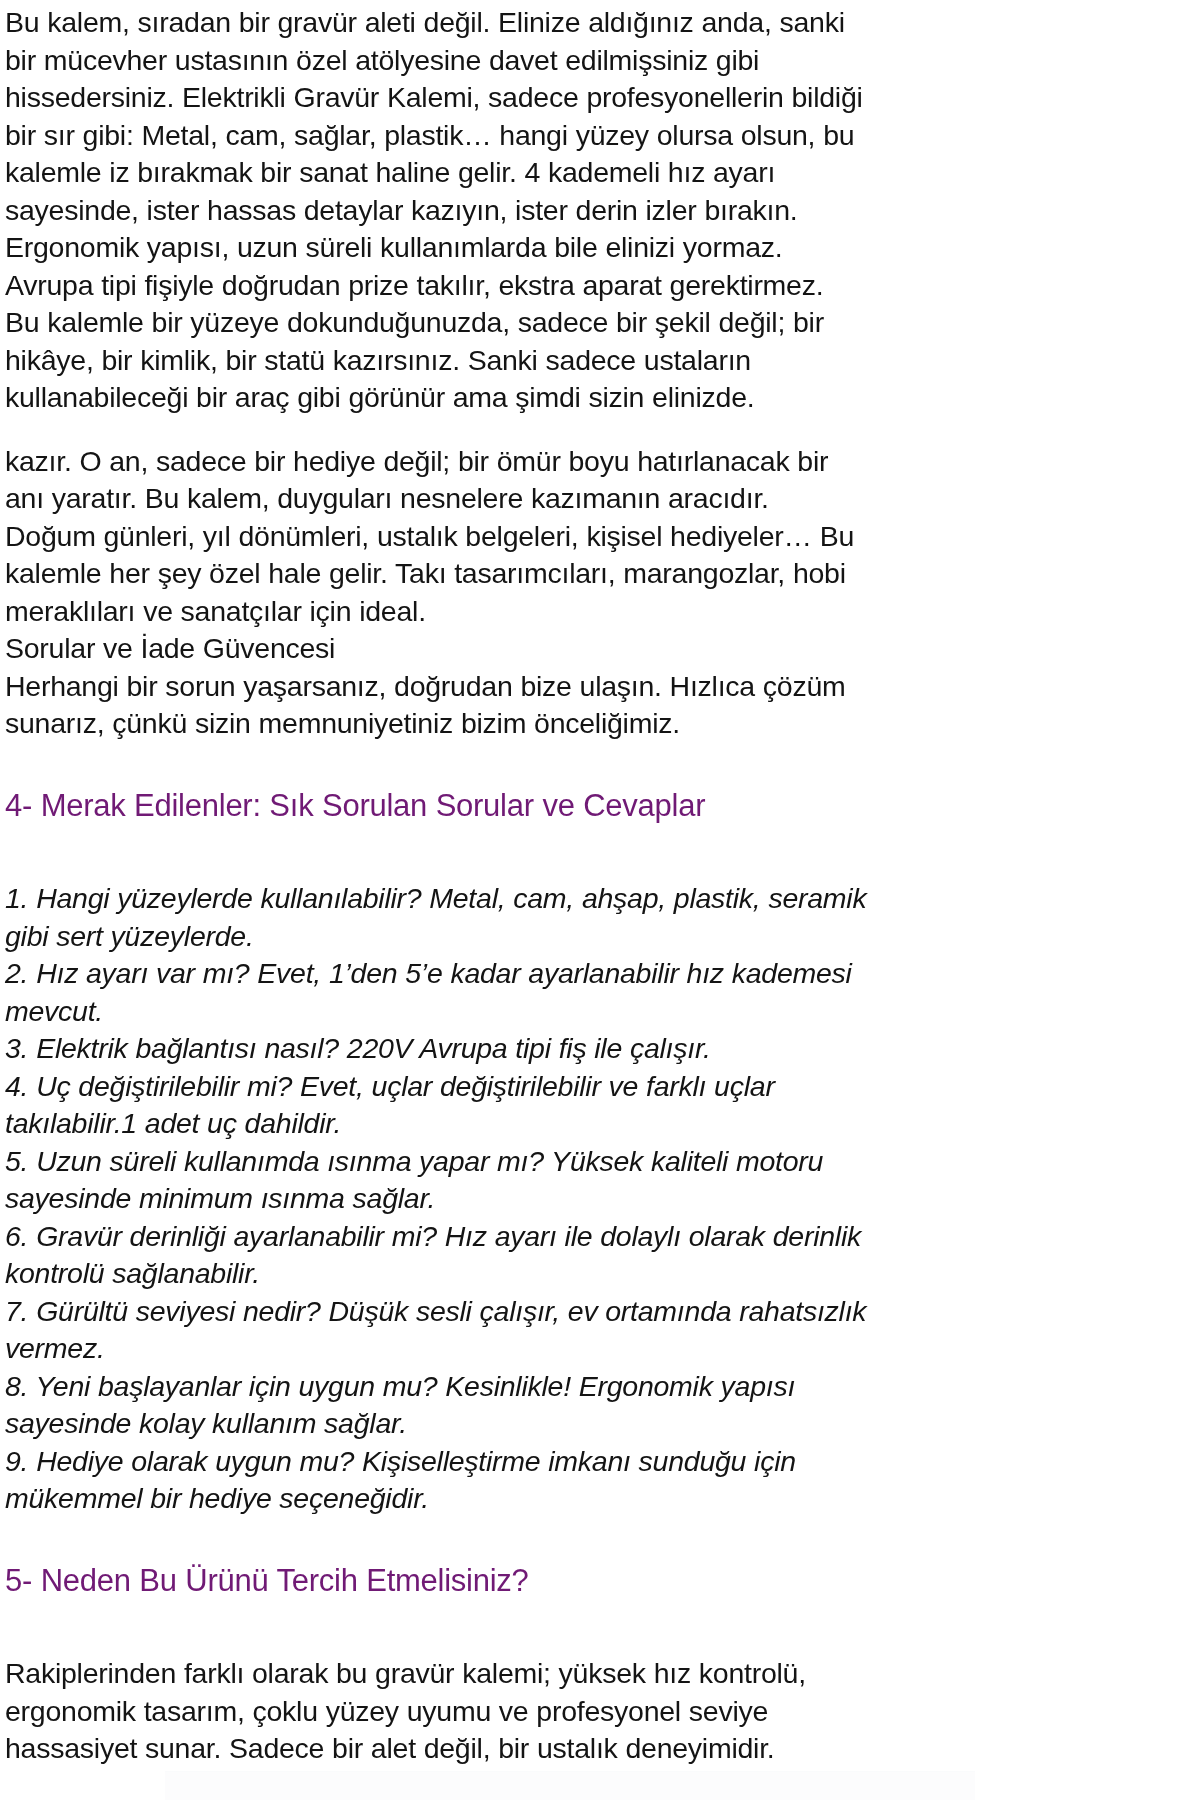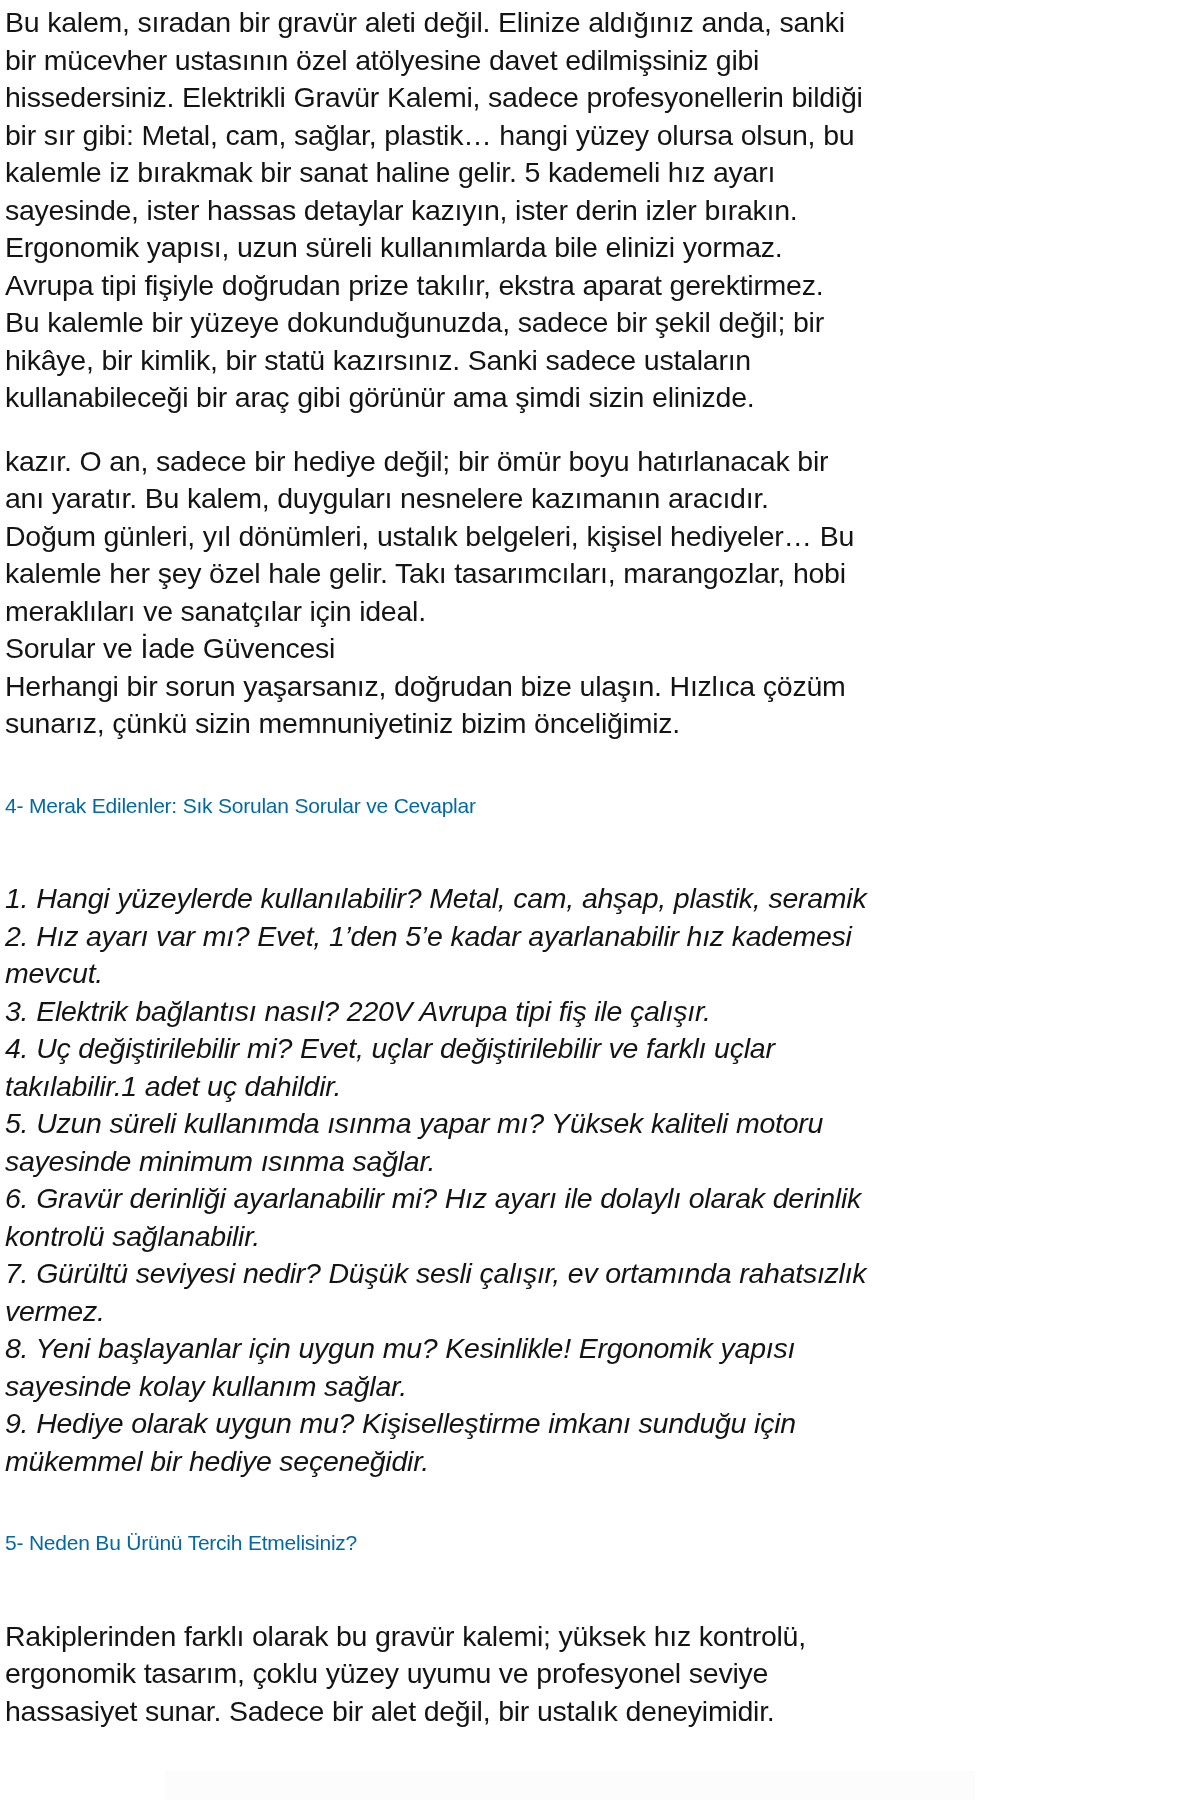--- a/index.html
+++ b/index.html
@@ -47,25 +47,25 @@
     display: block;
     white-space: pre;
   }
   .gap-md { height: 26px; }
   .gap-lg { height: 44px; }
   .gap-xl { height: 56px; }
 
   .section-heading {
     margin: 0;
     padding: 0;
-    font-size: 21px;
+    font-size: 31px;
     line-height: 37.5px;
     font-weight: 400;
     letter-spacing: -0.25px;
-    color: #0369a1;
+    color: #701a75;
     white-space: pre;
   }
 
   .faq-list {
     margin: 0;
     padding: 0;
     list-style: none;
   }
   .faq-item {
     margin: 0;
@@ -87,21 +87,21 @@
 <body>
 
 <div class="page">
   <div class="doc-body">
 
     <div class="para">
       <span class="line">Bu kalem, sıradan bir gravür aleti değil. Elinize aldığınız anda, sanki</span>
       <span class="line">bir mücevher ustasının özel atölyesine davet edilmişsiniz gibi</span>
       <span class="line">hissedersiniz. Elektrikli Gravür Kalemi, sadece profesyonellerin bildiği</span>
       <span class="line">bir sır gibi: Metal, cam, sağlar, plastik… hangi yüzey olursa olsun, bu</span>
-      <span class="line">kalemle iz bırakmak bir sanat haline gelir. 5 kademeli hız ayarı</span>
+      <span class="line">kalemle iz bırakmak bir sanat haline gelir. 4 kademeli hız ayarı</span>
       <span class="line">sayesinde, ister hassas detaylar kazıyın, ister derin izler bırakın.</span>
       <span class="line">Ergonomik yapısı, uzun süreli kullanımlarda bile elinizi yormaz.</span>
       <span class="line">Avrupa tipi fişiyle doğrudan prize takılır, ekstra aparat gerektirmez.</span>
       <span class="line">Bu kalemle bir yüzeye dokunduğunuzda, sadece bir şekil değil; bir</span>
       <span class="line">hikâye, bir kimlik, bir statü kazırsınız. Sanki sadece ustaların</span>
       <span class="line">kullanabileceği bir araç gibi görünür ama şimdi sizin elinizde.</span>
     </div>
 
     <div class="gap-md"></div>
 
@@ -121,20 +121,21 @@
 
     <div class="gap-lg"></div>
 
     <h2 class="section-heading">4- Merak Edilenler: Sık Sorulan Sorular ve Cevaplar</h2>
 
     <div class="gap-xl"></div>
 
     <ul class="faq-list">
       <li class="faq-item">
         <span class="line">1. Hangi yüzeylerde kullanılabilir? Metal, cam, ahşap, plastik, seramik</span>
+        <span class="line">gibi sert yüzeylerde.</span>
       </li>
       <li class="faq-item">
         <span class="line">2. Hız ayarı var mı? Evet, 1’den 5’e kadar ayarlanabilir hız kademesi</span>
         <span class="line">mevcut.</span>
       </li>
       <li class="faq-item">
         <span class="line">3. Elektrik bağlantısı nasıl? 220V Avrupa tipi fiş ile çalışır.</span>
       </li>
       <li class="faq-item">
         <span class="line">4. Uç değiştirilebilir mi? Evet, uçlar değiştirilebilir ve farklı uçlar</span>

